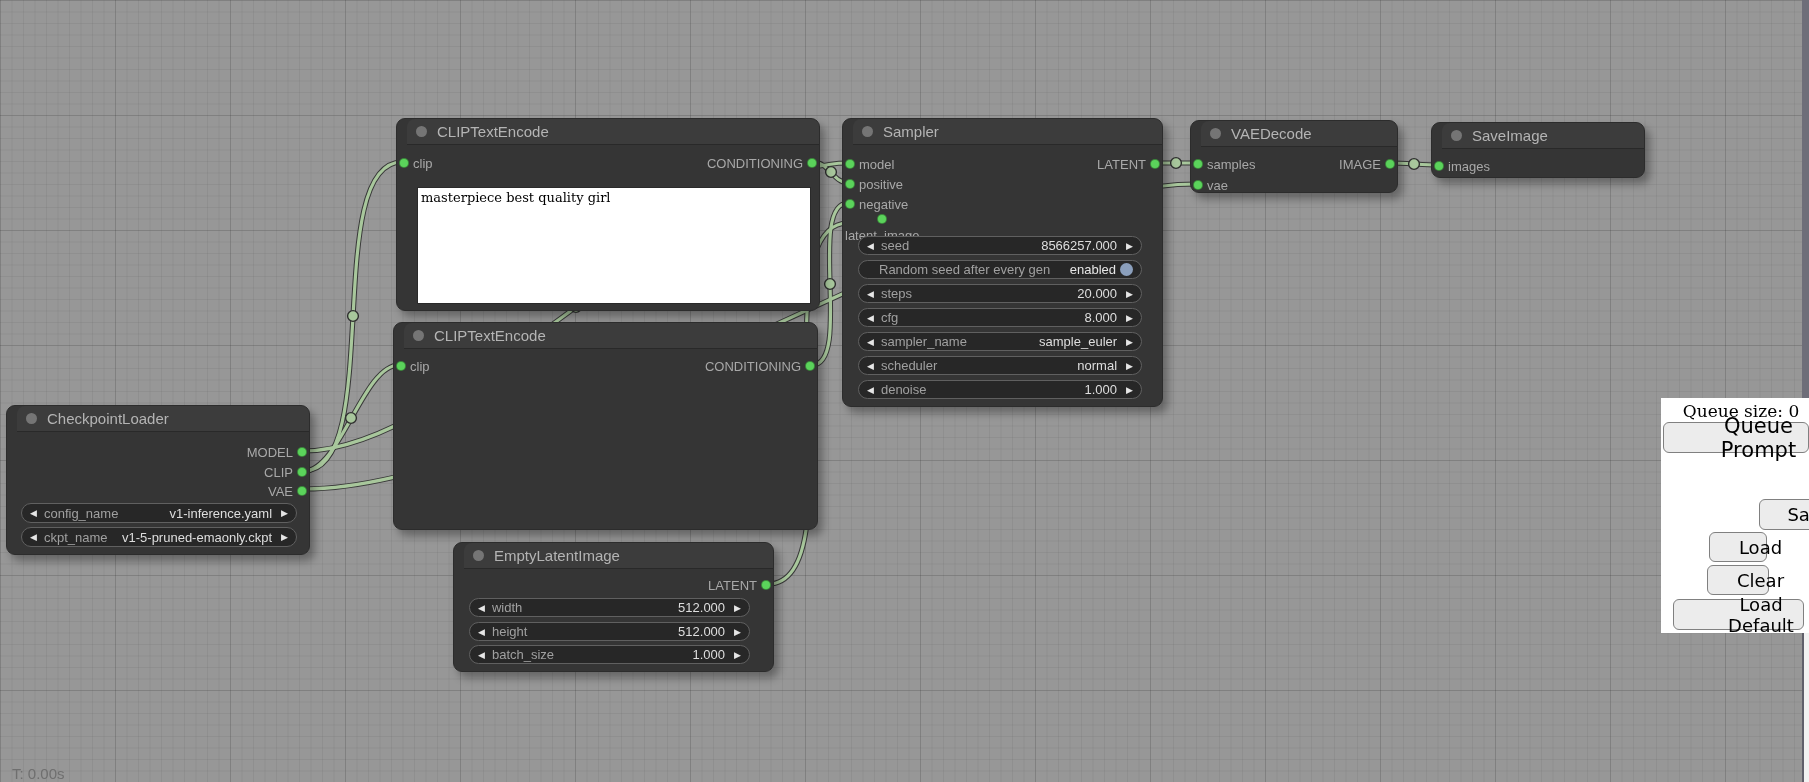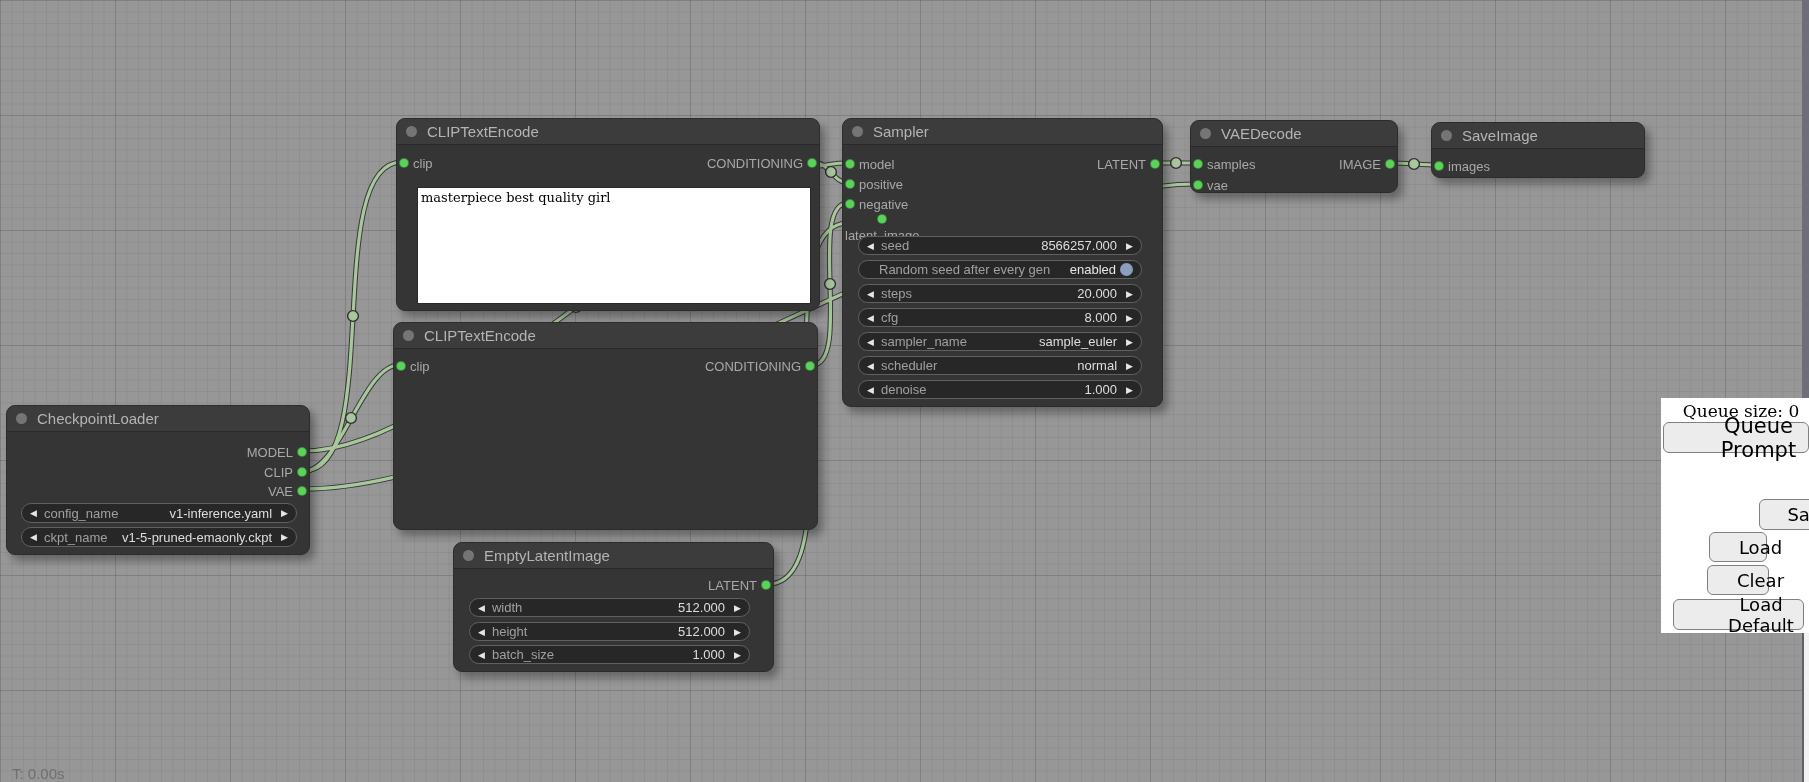--- a/index.html
+++ b/index.html
@@ -17,21 +17,21 @@
   #links { position:absolute; left:0; top:0; z-index:1; }
   .node {
     position:absolute; z-index:2;
     background:#353535; border:1px solid #2c2c2c; border-radius:9px;
     box-shadow:5px 6px 9px rgba(0,0,0,0.33);
     color:#a8a8a8; font-size:13px;
   }
   .node-title {
     height:26px; display:flex; align-items:center; padding-left:9px;
     background:#3c3c3c; border-radius:8px 8px 0 0; border-bottom:1px solid #292929;
-    color:#b4b4b4; font-size:15px;
+    color:#b4b4b4; font-size:15px;margin-left:10px;
   }
   .title-dot { width:11px; height:11px; border-radius:50%; background:#757575; margin-right:10px; flex:none; }
   .slot-row { position:absolute; height:20px; display:flex; align-items:center; gap:4px; }
   .slot-row.in  { left:2px; }
   .slot-row.out { right:2px; flex-direction:row-reverse; }
   .slot-dot { width:10px; height:10px; border-radius:50%; background:#5bd35b; border:1px solid rgba(0,0,0,0.35); flex:none; }
   .widget {
     position:absolute; display:flex; align-items:center;
     background:#272727; border:1px solid #606060; border-radius:10px;
     padding:0 8px; font-size:13px; color:#a0a0a0;

